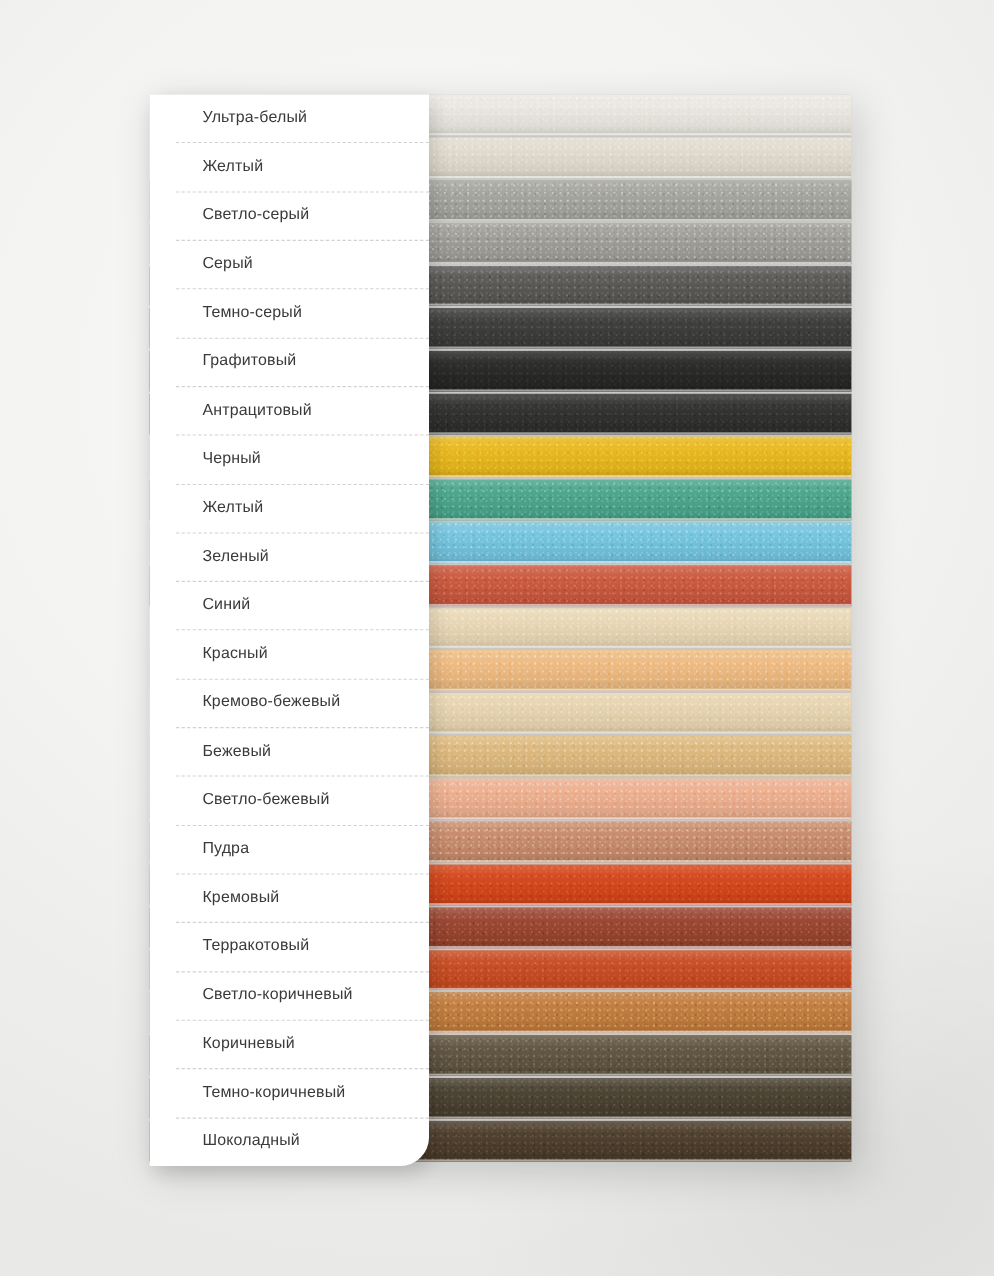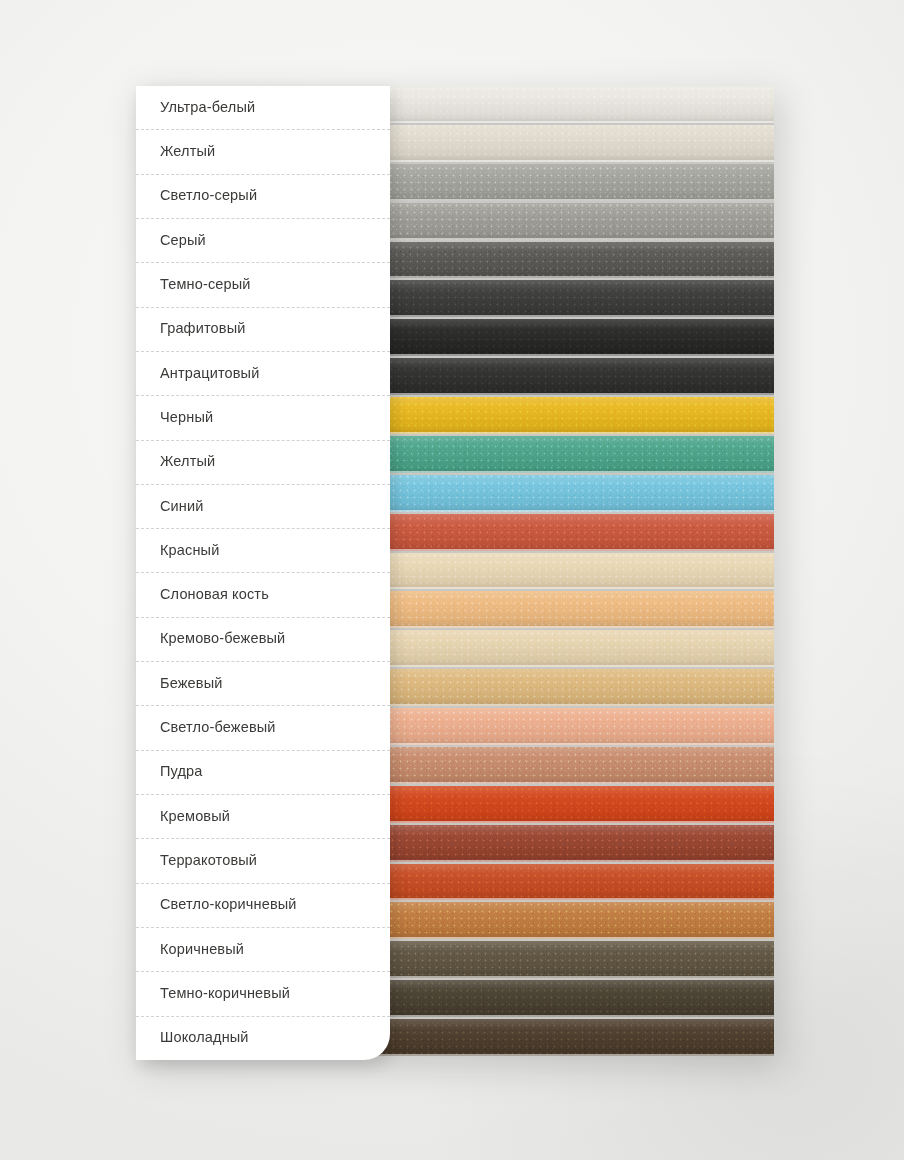--- a/index.html
+++ b/index.html
@@ -110,20 +110,21 @@
     flex-direction: column;
   }
   .label-row {
     flex: 1 1 0;
     display: flex;
     align-items: center;
     padding-left: 24px;
     padding-right: 12px;
     border-bottom: 1px dashed #d2d2d0;
     box-sizing: border-box;
+    margin-left: 24px;
   }
   .label-row:last-child { border-bottom: none; text-align: right; }
   .label-row .name {
     font-size: 14.5px;
     color: #3b3a38;
     letter-spacing: 0.15px;
     line-height: 1.1;
     white-space: nowrap;
   }
 </style>
@@ -285,27 +286,27 @@
       <li class="label-row">
         <span class="name">Антрацитовый</span>
       </li>
       <li class="label-row">
         <span class="name">Черный</span>
       </li>
       <li class="label-row">
         <span class="name">Желтый</span>
       </li>
       <li class="label-row">
+        <span class="name">Зеленый</span>
+      </li>
+      <li class="label-row">
         <span class="name">Синий</span>
       </li>
       <li class="label-row">
         <span class="name">Красный</span>
-      </li>
-      <li class="label-row">
-        <span class="name">Слоновая кость</span>
       </li>
       <li class="label-row">
         <span class="name">Кремово-бежевый</span>
       </li>
       <li class="label-row">
         <span class="name">Бежевый</span>
       </li>
       <li class="label-row">
         <span class="name">Светло-бежевый</span>
       </li>

